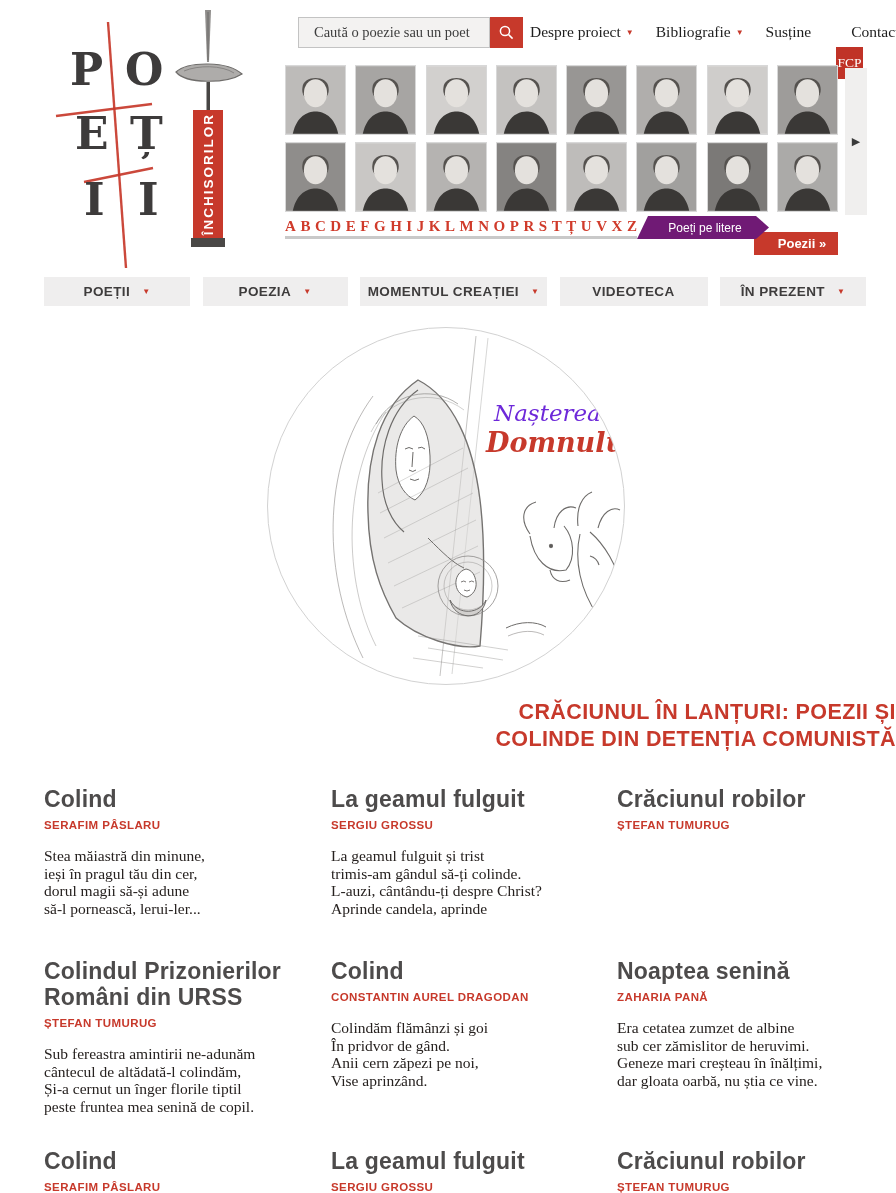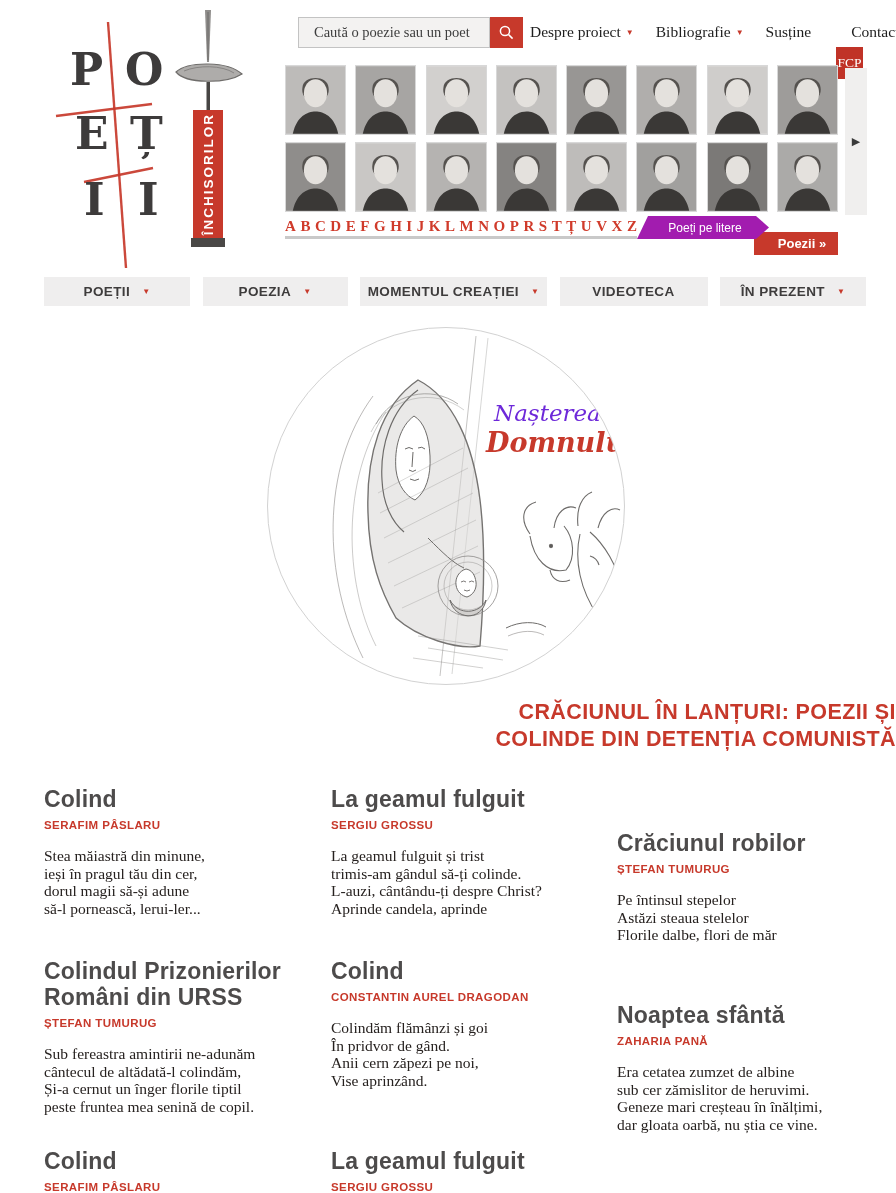--- a/index.html
+++ b/index.html
@@ -72,21 +72,21 @@
   .section-heading{position:absolute;left:0;top:699px;width:896px;text-align:right;
     font-size:21.5px;font-weight:bold;letter-spacing:.4px;line-height:27px;white-space:pre-line;}
   
   .poem-cell{position:absolute;width:272px;}
   .poem-title{margin:0;font-size:23px;font-weight:bold;color:#4d4b4b;letter-spacing:.2px;
     line-height:26px;cursor:pointer;}
   .poem-author{margin-top:7px;font-size:11.5px;font-weight:bold;letter-spacing:.4px;cursor:pointer;}
   .poem-body{margin-top:16px;font-family:"Liberation Serif",serif;font-size:15.5px;
     line-height:17.5px;color:#26211f;white-space:pre-line;}
   .r1{top:786px;} .r2{top:958px;} .r3{top:1148px;}
-  .c1{left:44px;} .c2{left:331px;} .c3{left:617px;margin-top:44px;}
+  .c1{left:44px;} .c2{left:331px;} .c3{left:617px;}
 </style>
 </head>
 <body>
 
 <div class="logo">
   <svg class="logo-lines" viewBox="0 0 225 262">
     <line x1="68" y1="14" x2="86" y2="260" stroke="#c7392b" stroke-width="2.4" opacity="0.92"></line>
     <line x1="16" y1="108" x2="112" y2="96" stroke="#c7392b" stroke-width="2.4" opacity="0.92"></line>
     <line x1="44" y1="174" x2="113" y2="160" stroke="#c7392b" stroke-width="2.4" opacity="0.92"></line>
   </svg>
@@ -284,21 +284,21 @@
     <span class="alpha-letter">R</span>
     <span class="alpha-letter">S</span>
     <span class="alpha-letter">T</span>
     <span class="alpha-letter">Ț</span>
     <span class="alpha-letter">U</span>
     <span class="alpha-letter">V</span>
     <span class="alpha-letter">X</span>
     <span class="alpha-letter">Z</span>
   </div>
 <div class="alphabet-underline"></div>
-<div class="badge-dark" style="background:#a21caf">
+<div class="badge-dark" style="background:#701a75">
   <span>Poeți pe litere</span>
 </div>
 <div class="badge-red" style="background:#c7392b">
   <span>Poezii »</span>
 </div>
 
 <div class="menu-row">
   <button class="menu-btn" style="width:146px">
       <span>POEȚII</span>
       <span class="caret" style="color:#c7392b">▼</span>
@@ -399,42 +399,39 @@
   <h2 class="poem-title">La geamul fulguit</h2>
   <div class="poem-author" style="color:#c7392b">SERGIU GROSSU</div>
   <div class="poem-body">La geamul fulguit și trist
 trimis-am gândul să-ți colinde.
 L-auzi, cântându-ți despre Christ?
 Aprinde candela, aprinde</div>
 </div>
 <div class="poem-cell r1 c3">
   <h2 class="poem-title">Crăciunul robilor</h2>
   <div class="poem-author" style="color:#c7392b">ȘTEFAN TUMURUG</div>
-  <div class="poem-body">Pe întinsul stepelor
-Astăzi steaua stelelor
-Florile dalbe, flori de măr</div>
 </div>
 <div class="poem-cell r2 c1">
   <h2 class="poem-title">Colindul Prizonierilor Români din URSS</h2>
   <div class="poem-author" style="color:#c7392b">ȘTEFAN TUMURUG</div>
   <div class="poem-body">Sub fereastra amintirii ne-adunăm
 cântecul de altădată-l colindăm,
 Și-a cernut un înger florile tiptil
 peste fruntea mea senină de copil.</div>
 </div>
 <div class="poem-cell r2 c2">
   <h2 class="poem-title">Colind</h2>
   <div class="poem-author" style="color:#c7392b">CONSTANTIN AUREL DRAGODAN</div>
   <div class="poem-body">Colindăm flămânzi și goi
 În pridvor de gând.
 Anii cern zăpezi pe noi,
 Vise aprinzând.</div>
 </div>
 <div class="poem-cell r2 c3">
-  <h2 class="poem-title">Noaptea sfântă</h2>
+  <h2 class="poem-title">Noaptea senină</h2>
   <div class="poem-author" style="color:#c7392b">ZAHARIA PANĂ</div>
   <div class="poem-body">Era cetatea zumzet de albine
 sub cer zămislitor de heruvimi.
 Geneze mari creșteau în înălțimi,
 dar gloata oarbă, nu știa ce vine.</div>
 </div>
 <div class="poem-cell r3 c1">
   <h2 class="poem-title">Colind</h2>
   <div class="poem-author" style="color:#c7392b">SERAFIM PÂSLARU</div>
 </div>

